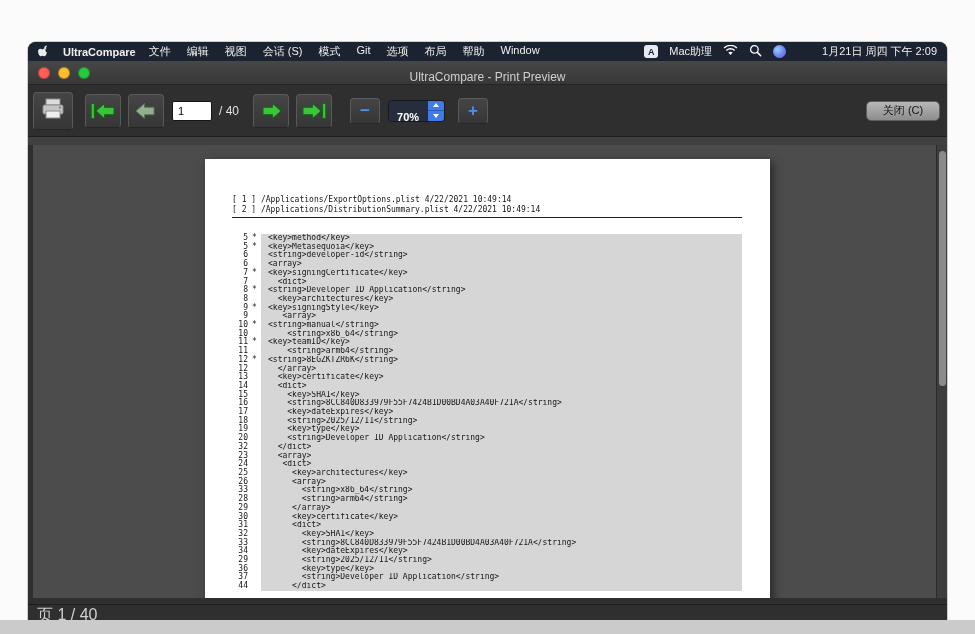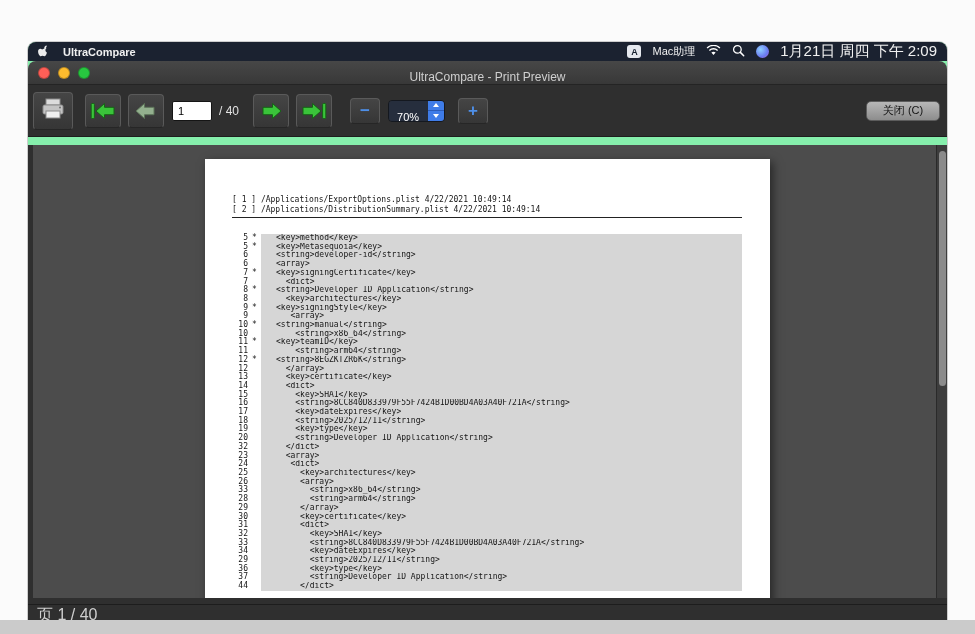--- a/index.html
+++ b/index.html
@@ -1,70 +1,70 @@
 <!DOCTYPE html>
 <html><head>
 <meta charset="utf-8">
 <style>
   * { margin:0; padding:0; box-sizing:border-box; }
   html,body { width:975px; height:634px; }
   body { background:#fbfbfb; font-family:"Liberation Sans", sans-serif; position:relative; overflow:hidden; }
 
   .bottom-strip { position:absolute; left:0; top:620px; width:975px; height:14px; background:#cbcbcb; }
 
-  .desktop { position:absolute; left:28px; top:42px; width:919px; height:578px; background:#86efac; border-radius:8px 8px 0 0; box-shadow:0 0 0 1px rgba(0,0,0,.18); }
+  .desktop { position:absolute; left:28px; top:42px; width:919px; height:578px; background:#404040; border-radius:8px 8px 0 0; box-shadow:0 0 0 1px rgba(0,0,0,.18); }
 
   
   .menubar { height:19px; background:#1b2230; border-radius:8px 8px 0 0; display:flex; align-items:center; padding:0 10px; color:#f0f0f0; font-size:11px; gap:13px; white-space:nowrap; }
   .appname { font-weight:bold; }
   .menus { display:flex; gap:16px; }
   .menu-item { cursor:default; }
   .mb-right { margin-left:auto; display:flex; align-items:center; gap:11px; }
   .input-badge { width:14px; height:13px; background:#e6e9ef; color:#16202e; border-radius:3px; font-size:9px; font-weight:bold; display:flex; align-items:center; justify-content:center; }
   .siri-orb { width:13px; height:13px; border-radius:50%; background:radial-gradient(circle at 35% 35%, #8fd0ff, #6a7bf0 60%, #b05fd0); }
-  .clock { font-size:15px; }
+  .clock { font-size:11px;margin-left:25px; }
 
   
   .titlebar { height:24px; background:linear-gradient(#474747,#383838); border-radius:8px 8px 0 0; position:relative; display:flex; align-items:flex-end; justify-content:center; border-bottom:1px solid #242424; }
   .traffic { position:absolute; left:10px; top:6px; display:flex; gap:8px; }
   .tl { width:12px; height:12px; border-radius:50%; border:0.5px solid rgba(0,0,0,.25); }
   .tl.red { background:#ff5f57; } .tl.yellow { background:#febc2e; } .tl.green { background:#28c840; }
   .title { color:#cfcfcf; font-size:12px; }
 
   
   .toolbar { height:52px; background:#2f2f2f; display:flex; align-items:center; padding:0 7px 0 5px; border-bottom:1px solid #1e1e1e; }
   .tbtn { background:linear-gradient(#454545,#363636); border:1px solid #5a5a5a; border-bottom-color:#262626; border-radius:4px; display:flex; align-items:center; justify-content:center; cursor:default; }
   .print-btn { width:40px; height:38px; }
   .nav-btn { width:36px; height:34px; }
   .ml12 { margin-left:12px; } .ml7 { margin-left:7px; } .ml14 { margin-left:14px; } .ml18 { margin-left:18px; } .ml13 { margin-left:13px; }
   .page-input { width:40px; height:20px; margin-left:8px; background:#fff; border:1px solid #151515; border-radius:2px; font-size:11px; padding:0 5px; color:#000; font-family:"Liberation Sans",sans-serif; }
   .page-total { color:#e2e2e2; font-size:12px; margin-left:7px; }
   .zoom-btn { width:30px; height:26px; color:#4e8fe8; font-size:17px; font-weight:bold; line-height:1; }
   .zoombox { margin-left:8px; height:22px; display:flex; border-radius:4px; overflow:hidden; border:1px solid #14181f; }
-  .zoomval { background:#262e3d; color:#fff; font-size:11px; display:flex; align-items:center; padding:16px 8px; min-width:39px; }
+  .zoomval { background:#262e3d; color:#fff; font-size:11px; display:flex; align-items:center; padding:16px 8px; min-width:39px;font-weight:bold; }
   .stepper { width:16px; display:flex; flex-direction:column; background:#3f7ce8; }
   .step-half { flex:1; position:relative; }
   .step-half.up::after, .step-half.down::after { content:""; position:absolute; left:50%; top:50%; transform:translate(-50%,-50%); border-left:3.5px solid transparent; border-right:3.5px solid transparent; }
   .step-half.up::after { border-bottom:4px solid #fff; }
   .step-half.down::after { border-top:4px solid #fff; }
   .step-half.up { border-bottom:1px solid #2c5cb8; }
   .close-btn { margin-left:auto; width:74px; height:20px; border-radius:5px; background:linear-gradient(#b7b7b7,#8d8d8d); border:1px solid #5c5c5c; color:#141414; font-size:11px; display:flex; align-items:center; justify-content:center; }
 
   
   .preview { position:relative; height:459px; background:#2f2f2f; overflow:hidden;margin-top:8px; }
   .preview-canvas { position:absolute; left:5px; top:0; width:903px; height:453px; background:#4c4c4c; overflow:hidden; }
   .page { position:absolute; left:172px; top:14px; width:565px; height:640px; background:#ffffff; box-shadow:3px 3px 9px rgba(0,0,0,.5); }
   .page-inner { padding:36px 28px 0 27px; }
   .hdr-line { font-family:"DejaVu Sans Mono", monospace; font-size:8px; line-height:9.5px; color:#151515; white-space:pre; }
   .hdr-rule { border-top:1px solid #222; margin-top:3px; }
   .code { margin-top:16px; }
   .crow { display:flex; font-family:"DejaVu Sans Mono", monospace; font-size:8px; line-height:8.7px; color:#151515; }
   .cnum { width:16px; text-align:right; flex:none; }
   .cmark { width:13px; text-align:center; flex:none; }
-  .ctext { flex:1; background:#d6d6d6; white-space:pre; padding-left:15px; overflow:hidden; }
+  .ctext { flex:1; background:#d6d6d6; white-space:pre; padding-left:7px; overflow:hidden; }
 
   .scrollbar { position:absolute; right:0; top:0; width:11px; height:453px; background:#3d3d3d; border-left:1px solid #2a2a2a; }
   .scroll-thumb { position:absolute; left:2px; top:6px; width:7px; height:235px; background:#8b8b8b; border-radius:4px; }
 
   
   .statusbar { height:28px; background:#2f2f2f; color:#cfcfcf; font-size:16px; display:flex; align-items:flex-start; padding-left:9px; border-top:1px solid #1d1d1d; }
 
   .arrow-svg { display:block; }
 </style>
 </head>
@@ -72,20 +72,32 @@
 
 <div class="desktop">
 
   <div class="menubar">
     <span>
       <svg width="12" height="14" viewBox="0 0 16 17">
           <path fill="#ececec" d="M11.6 1c-.9.06-1.95.64-2.56 1.4-.55.68-1.02 1.7-.84 2.68.99.07 2-.52 2.6-1.28.57-.74 1-1.73.8-2.8zM8.5 5.6c-1.3 0-2.3.78-2.95.78-.66 0-1.6-.74-2.65-.72C1.45 5.7.1 6.9.1 9.2c0 2.95 2.15 6.4 3.4 6.4.66 0 1.58-.72 2.55-.72.97 0 1.8.72 2.55.72 1.28 0 3.2-3.3 3.2-5.25-1.1-.57-1.9-1.68-1.9-2.92 0-1.1.62-2.04 1.45-2.56-.72-.93-1.96-1.3-2.85-1.27z"></path>
         </svg>
     </span>
     <span class="appname">UltraCompare</span>
+    <div class="menus">
+        <span class="menu-item">文件</span>
+        <span class="menu-item">编辑</span>
+        <span class="menu-item">视图</span>
+        <span class="menu-item">会话 (S)</span>
+        <span class="menu-item">模式</span>
+        <span class="menu-item">Git</span>
+        <span class="menu-item">选项</span>
+        <span class="menu-item">布局</span>
+        <span class="menu-item">帮助</span>
+        <span class="menu-item">Window</span>
+      </div>
     <div class="mb-right">
       <span class="input-badge">A</span>
       <span>Mac助理</span>
       <span>
         <svg width="15" height="11" viewBox="0 0 16 12">
             <path d="M8 11 L10.3 8.2 A3.6 3.6 0 0 0 5.7 8.2 Z" fill="#fff"></path>
             <path d="M3.5 5.9 A6.6 6.6 0 0 1 12.5 5.9" stroke="#fff" fill="none" stroke-width="1.5"></path>
             <path d="M1 3.2 A10.2 10.2 0 0 1 15 3.2" stroke="#fff" fill="none" stroke-width="1.5"></path>
           </svg>
       </span>

